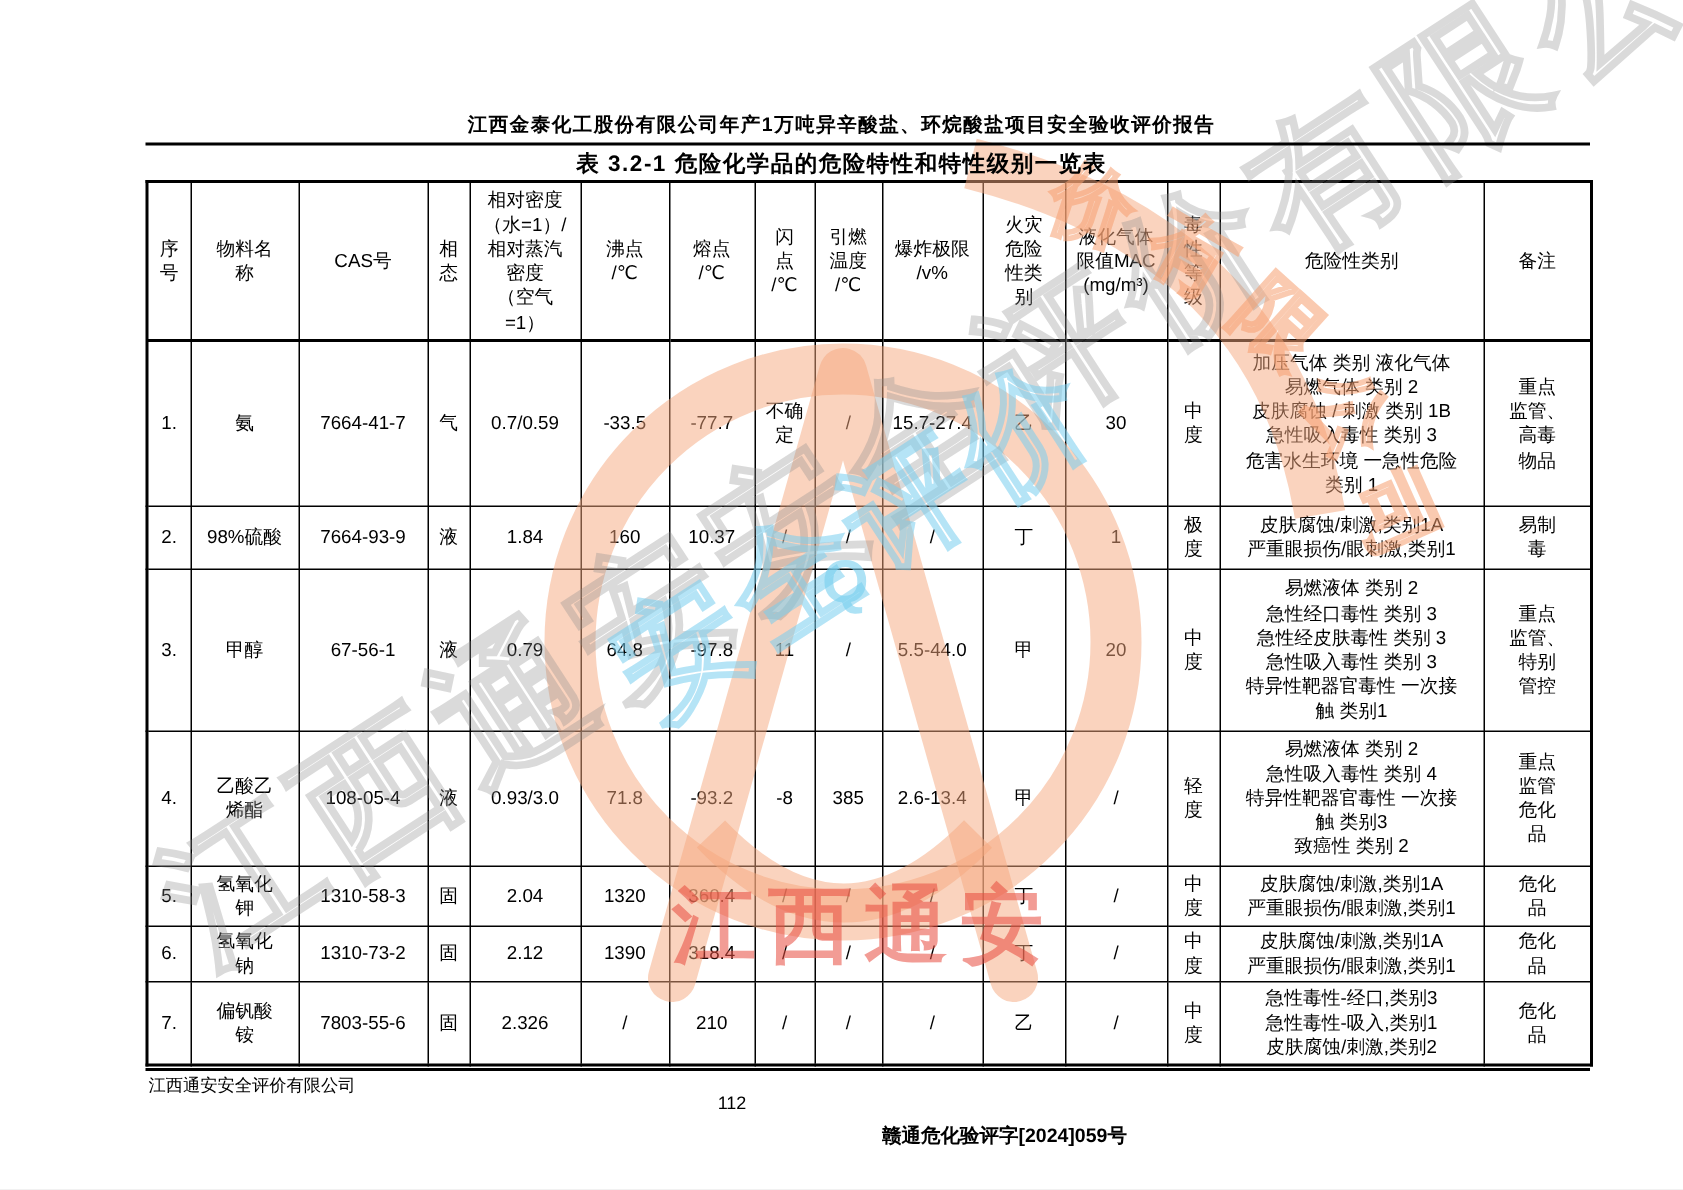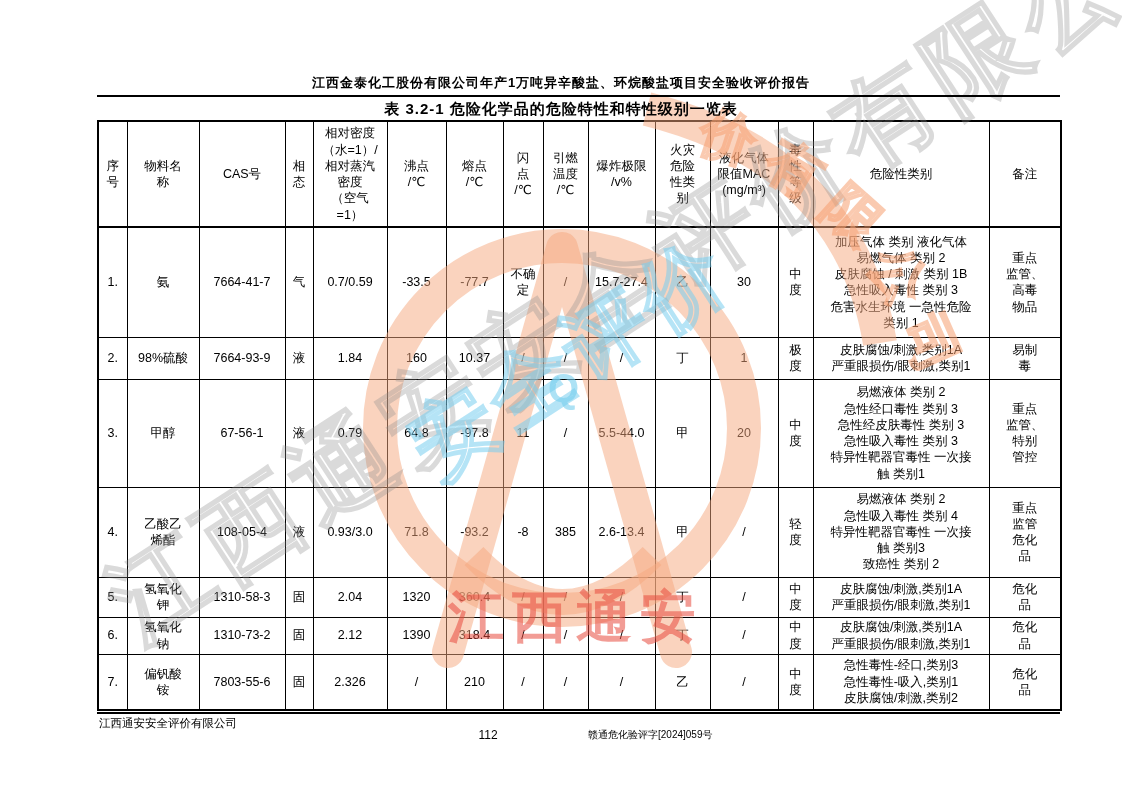--- a/index.html
+++ b/index.html
@@ -18,21 +18,21 @@
     table-layout:fixed;z-index:1;background:transparent;}
   table.hazard th,table.hazard td{
     border:1px solid #000;font-size:12.5px;text-align:center;vertical-align:middle;
     padding:1px 2px;line-height:1.3;white-space:pre-line;overflow:hidden;}
   table.hazard{border:2px solid #000;}
   table.hazard thead tr{height:106px;}
   table.hazard th{font-weight:normal;border-bottom:2px solid #000;font-size:12.5px;}
   td.hazard-cell{text-align:left;padding-left:5px;line-height:1.35;}
   .footer-rule{position:absolute;top:712px;left:97px;width:963px;height:2px;background:#000;z-index:3;}
   .footer-left{position:absolute;top:716px;left:99px;font-size:11.5px;z-index:3;}
-  .footer-right{position:absolute;top:728px;left:588px;font-size:10px;z-index:3;}
+  .footer-right{position:absolute;top:748px;left:588px;font-size:13px;z-index:3;font-weight:bold;}
   .page-number{position:absolute;top:728px;left:0;width:976px;text-align:center;
     font-size:12px;z-index:3;}
   
   .wm-layer{position:absolute;inset:0;z-index:2;pointer-events:none;}
   .wm-svg{position:absolute;left:0;top:0;}
   .hollow{color:transparent;-webkit-text-stroke:2px var(--sc);}
   .wm-diag{position:absolute;left:120px;top:548px;width:1400px;
     transform:rotate(-33deg);transform-origin:0 50%;
     font-size:100px;font-weight:bold;letter-spacing:8px;white-space:nowrap;
     --sc:rgba(140,140,140,0.32);}

